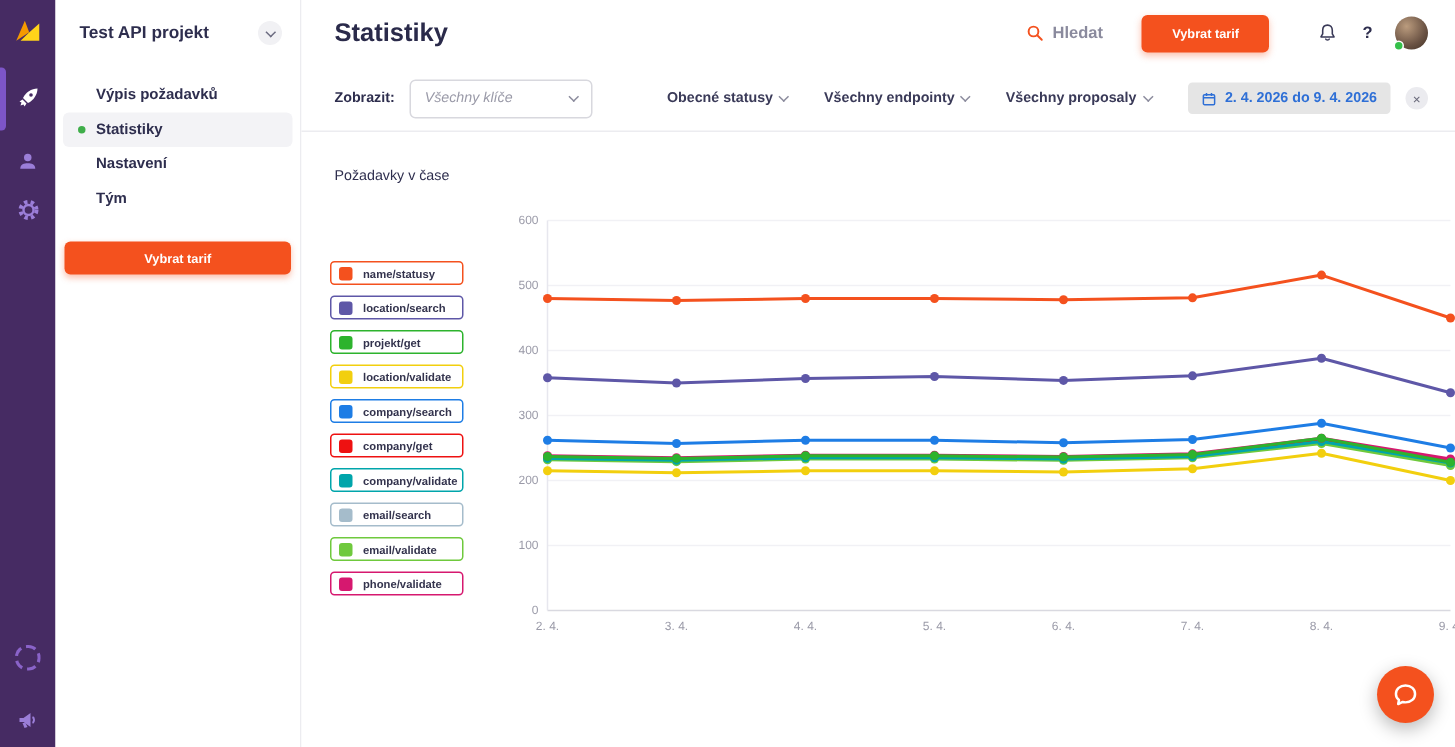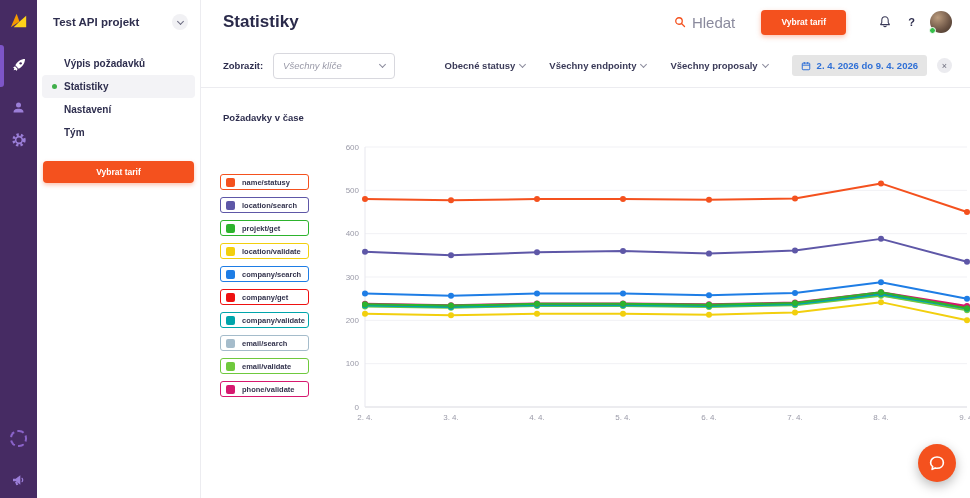--- a/index.html
+++ b/index.html
@@ -24,21 +24,21 @@
   .menu-item.active { background:#f3f3f6; font-weight:bold; }
   .menu-dot { position:absolute; left:10px; top:9px; width:5px; height:5px; border-radius:50%; background:#3fae4a; }
   .sidebar-cta { position:absolute; left:6px; right:6px; top:161px; height:22px; background:#f4511e; border:none; border-radius:4px; color:#fff; font-size:8.5px; font-weight:bold; cursor:pointer; box-shadow:0 2px 4px rgba(244,81,30,.35); }
 
   
   .main { position:relative; flex:1; background:#fff; }
   .topbar { display:flex; align-items:center; justify-content:space-between; height:44px; padding:0 18px 0 22px; }
   .page-title { font-size:17px; font-weight:bold; color:#2a2a4a; }
   .top-actions { display:flex; align-items:center; }
   .search-group { display:flex; align-items:center; gap:6px; cursor:pointer; }
-  .search-label { font-size:15px; color:#8a8a9d; font-weight:400; }
+  .search-label { font-size:11px; color:#8a8a9d; font-weight:700; }
   .top-cta { margin-left:26px; width:85px; height:25px; background:#f4511e; border:none; border-radius:4px; color:#fff; font-size:8.5px; font-weight:bold; cursor:pointer; box-shadow:0 2px 5px rgba(244,81,30,.35); }
   .bell-wrap { margin-left:32px; cursor:pointer; display:flex; }
   .help { margin-left:16px; font-size:11px; font-weight:bold; color:#2e2e4e; cursor:pointer; }
   .avatar { position:relative; margin-left:15px; width:22px; height:22px; border-radius:50%; background:radial-gradient(circle at 35% 30%, #bb9c7e, #6b5344 60%, #3f2f24); cursor:pointer; }
   .status-dot { position:absolute; left:-1px; bottom:-1px; width:7px; height:7px; border-radius:50%; background:#35c04a; border:1.5px solid #fff; }
 
   
   .tabsbar { display:flex; align-items:flex-end; padding:0 22px; height:27px; border-bottom:1px solid #ececf0; box-shadow:0 3px 4px -2px rgba(40,40,70,.06); }
   .tab { margin-right:33px; padding-bottom:9px; font-size:9.5px; font-weight:600; color:#8d8da1; cursor:pointer; border-bottom:3px solid transparent; margin-bottom:-1px; }
   .tab.active { color:#2e2e4e; font-weight:bold; border-bottom-color:#f4511e; }
@@ -49,21 +49,21 @@
   .keys-select { display:flex; align-items:center; justify-content:space-between; width:122px; height:26px; border:1px solid #d8d8de; border-radius:4px; padding:0 9px; cursor:pointer; background:#fff; }
   .keys-select span.ph { font-size:9.5px; color:#9a9aa8;font-style:italic; }
   .filters .spacer { flex:1; }
   .filter-dd { display:flex; align-items:center; gap:5px; margin-right:24px; font-size:9.5px; font-weight:bold; color:#3a3a58; cursor:pointer; }
   .dd-chev { width:5px; height:5px; border-right:1.5px solid #8b8b9d; border-bottom:1.5px solid #8b8b9d; transform:rotate(45deg); margin-top:-3px; }
   .date-pill { display:flex; align-items:center; gap:6px; background:#e5e5e5; border-radius:3px; height:21px; padding:0 9px; font-size:9.5px; font-weight:bold; color:#2e6fd6; cursor:pointer; }
   .close-circle { margin-left:10px; width:15px; height:15px; border-radius:50%; background:#ebebef; color:#6b6b7b; font-size:9px; display:flex; align-items:center; justify-content:center; cursor:pointer; }
 
   
   .chart-section { position:relative; height:321px; }
-  .chart-title { position:absolute; left:22px; top:24px; font-size:9.5px; font-weight:bold; color:#2e2e4e; }
+  .chart-title { position:absolute; left:22px; top:24px; font-size:9.5px; font-weight:normal; color:#2e2e4e; }
   .legend { position:absolute; left:19px; top:86px; }
   .legend-item { display:flex; align-items:center; gap:7px; width:89px; height:16px; border:1px solid; border-radius:3px; background:#fff; padding:0 5px; margin-bottom:7px; cursor:pointer; }
   .swatch { width:9px; height:9px; border-radius:2px; flex:none; }
   .legend-label { font-size:7.5px; font-weight:bold; color:#33334d; white-space:nowrap; }
   #chart-svg { position:absolute; left:134px; top:52px; }
   #chart-svg text.tick { font-size:8px; fill:#9a9aa8; font-family:"Liberation Sans", sans-serif; }
 
   
   .chat-fab { position:absolute; right:14px; bottom:16px; width:38px; height:38px; border-radius:50%; background:#f4511e; display:flex; align-items:center; justify-content:center; cursor:pointer; box-shadow:0 4px 12px rgba(0,0,0,.28); }
 </style>

